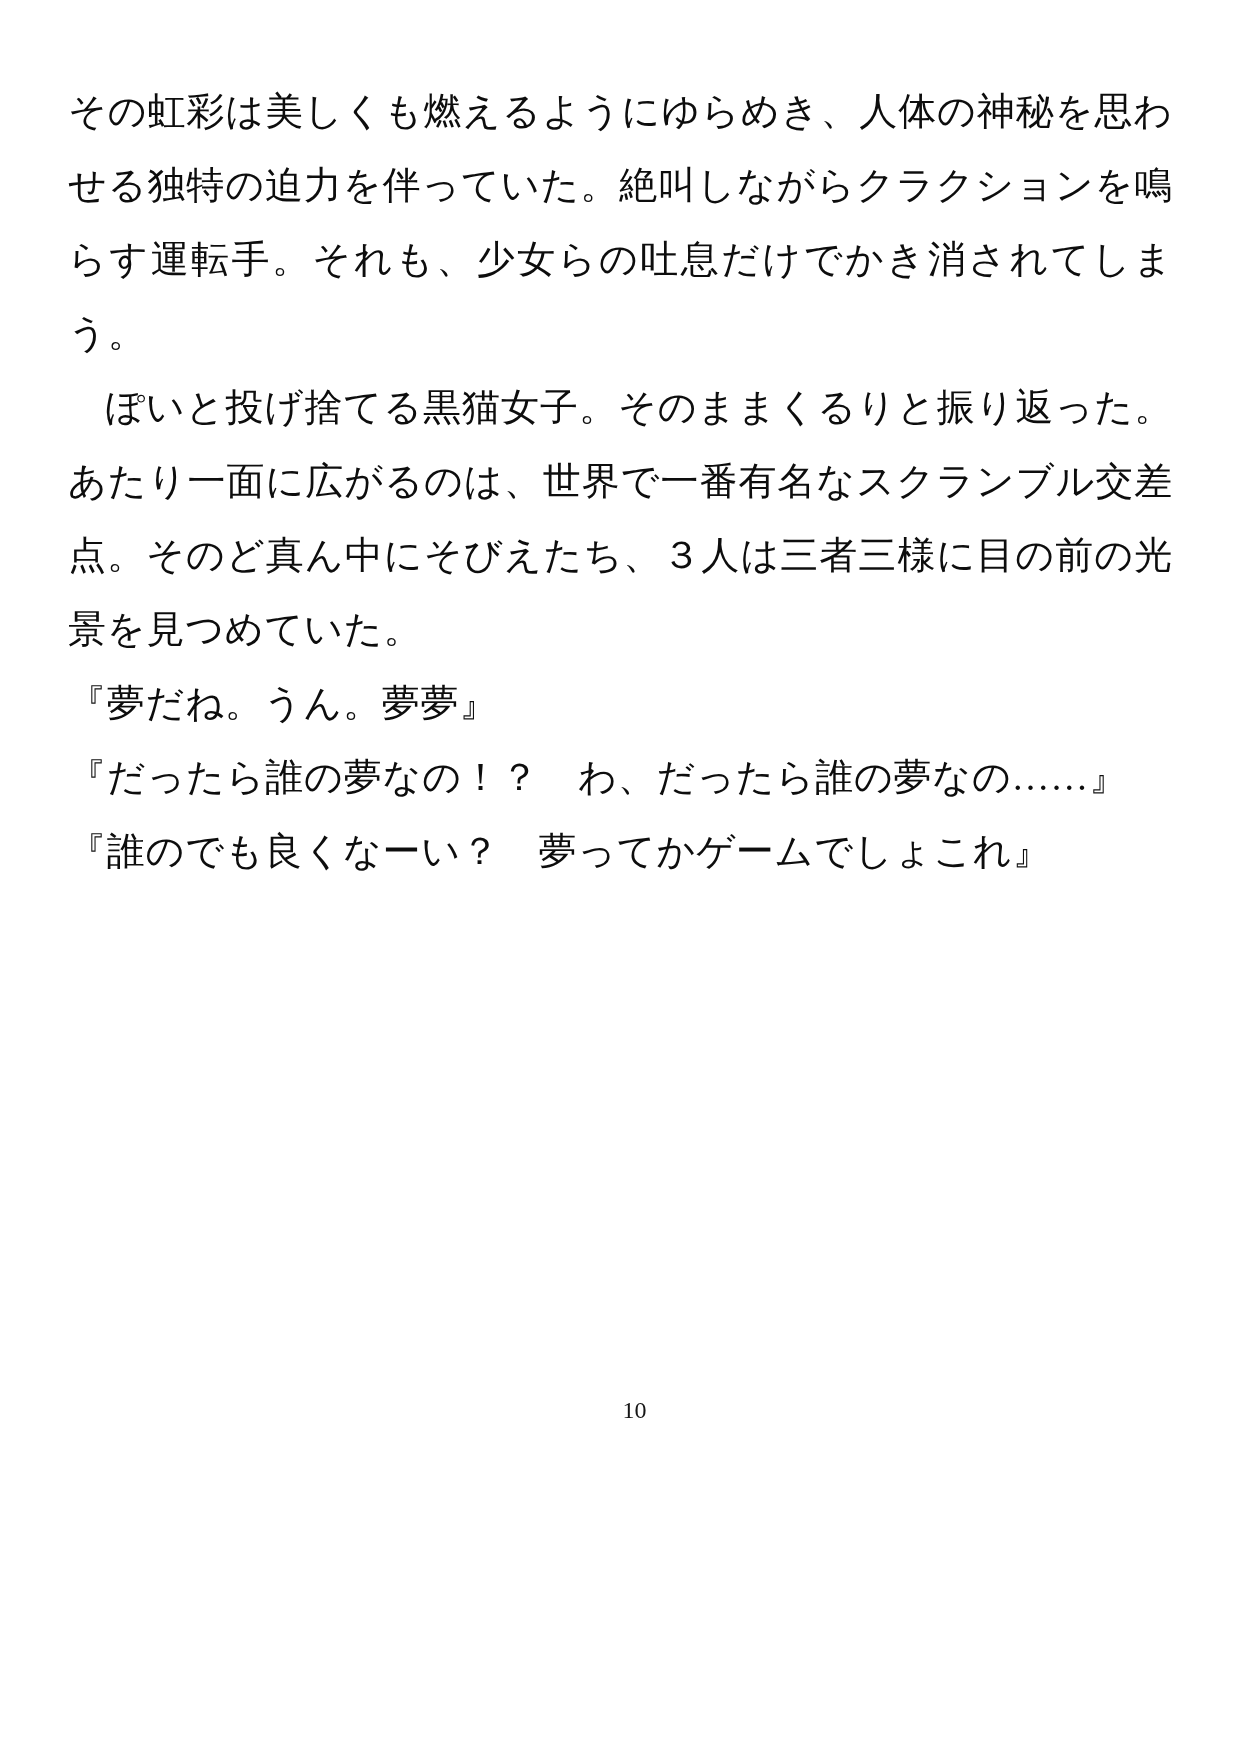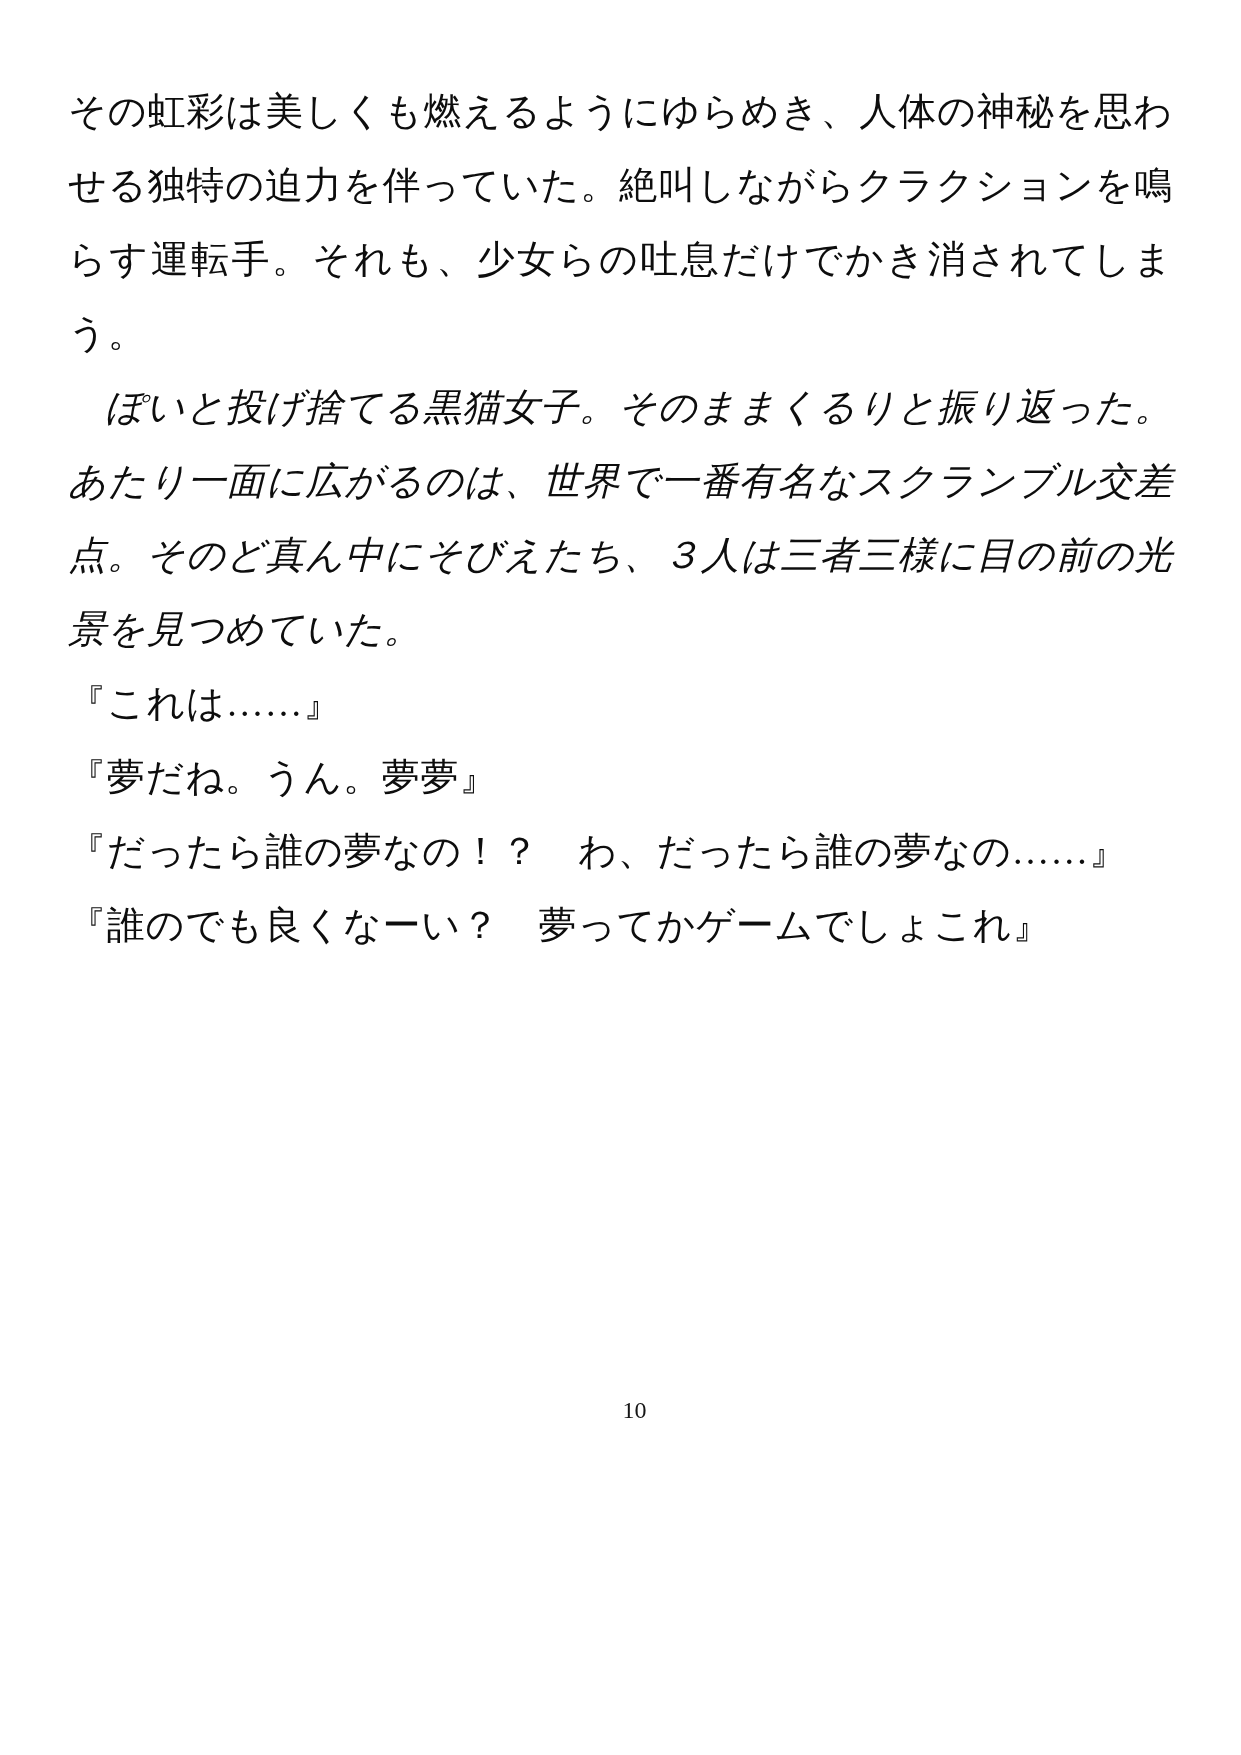--- a/index.html
+++ b/index.html
@@ -28,21 +28,20 @@
     line-height: 74px;
     letter-spacing: 0.02em;
     text-align: justify;
     text-justify: inter-character;
     margin: 0;
     white-space: pre-wrap;
     word-break: break-all;
   }
   .para.indent {
     text-indent: 38px;
-    font-style: italic;
   }
   .page-number {
     position: absolute;
     left: 0;
     right: 0;
     top: 1396px;
     text-align: center;
     font-size: 24px;
     line-height: 28px;
     color: #151515;
@@ -51,21 +50,20 @@
   }
 </style>
 </head>
 <body>
 
 <div class="page">
 
   <div class="text-body">
     <p class="para">その虹彩は美しくも燃えるようにゆらめき、人体の神秘を思わせる独特の迫力を伴っていた。絶叫しながらクラクションを鳴らす運転手。それも、少女らの吐息だけでかき消されてしまう。</p>
     <p class="para indent">ぽいと投げ捨てる黒猫女子。そのままくるりと振り返った。あたり一面に広がるのは、世界で一番有名なスクランブル交差点。そのど真ん中にそびえたち、３人は三者三様に目の前の光景を見つめていた。</p>
-    <p class="para">『これは……』</p>
     <p class="para">『夢だね。うん。夢夢』</p>
     <p class="para">『だったら誰の夢なの！？　わ、だったら誰の夢なの……』</p>
     <p class="para">『誰のでも良くなーい？　夢ってかゲームでしょこれ』</p>
   </div>
 
   <div class="page-number">10</div>
 
 </div>
 
 </body></html>

